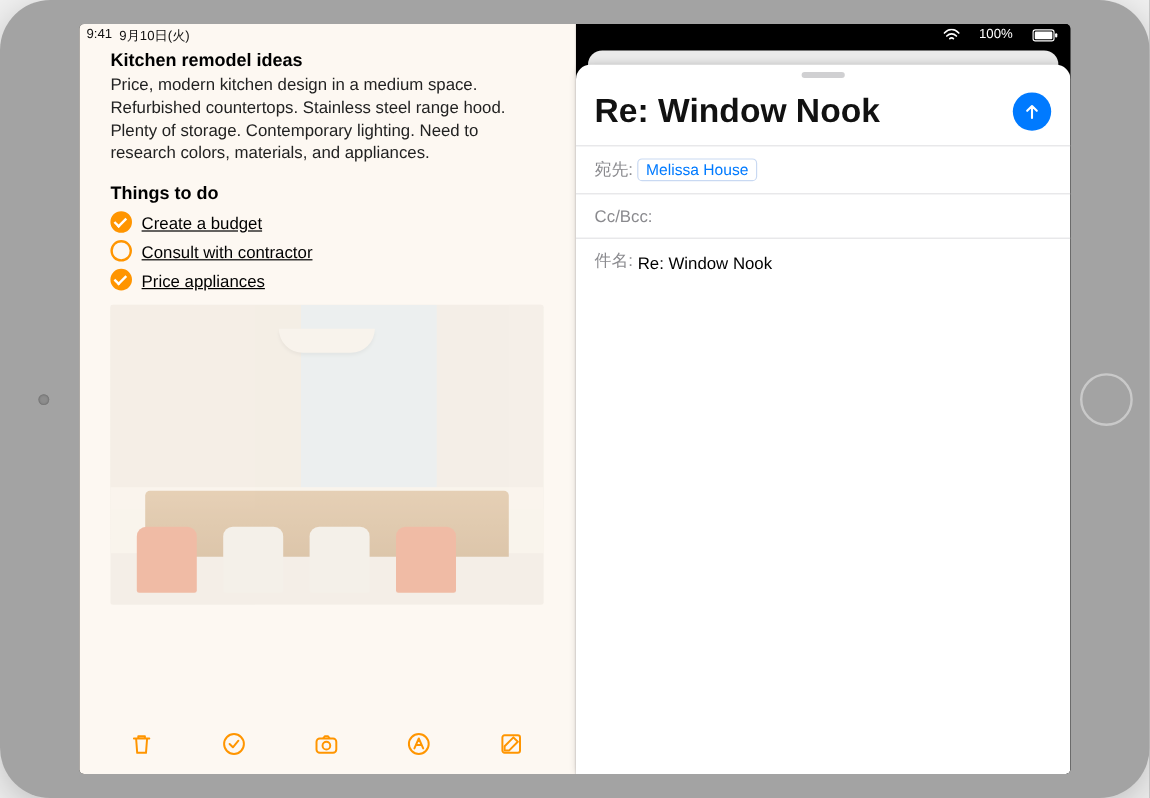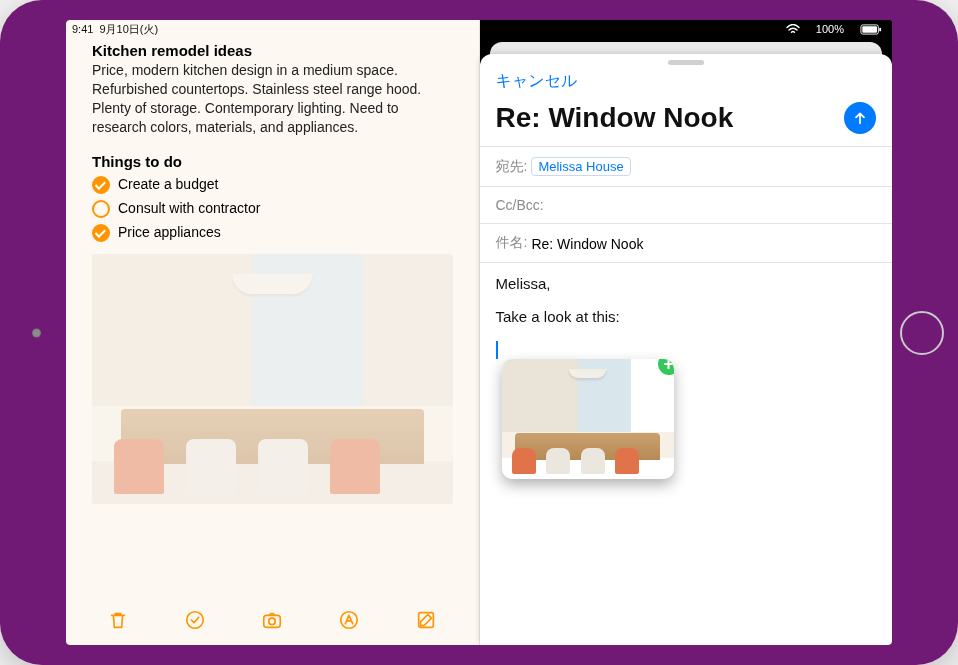--- a/index.html
+++ b/index.html
@@ -1,19 +1,19 @@
 <!DOCTYPE html>
 <html><head>
 <meta charset="utf-8">
 <style>
   * { margin:0; padding:0; box-sizing:border-box; font-family:-apple-system,BlinkMacSystemFont,"Helvetica Neue",sans-serif; -webkit-font-smoothing:antialiased; }
   html,body { width:100%; height:100%; background:#f0f0f0; }
 
   .device {
-    width:958px; height:665px; margin:0 auto; background:#701a75;
+    width:958px; height:665px; margin:0 auto; background:#a3a3a3;
     border-radius:42px; box-shadow:0 8px 30px rgba(0,0,0,.2);
     position:relative; overflow:hidden;
     display:flex; align-items:center;
   }
   .home-indicator-dot {
     width:9px; height:9px; border-radius:50%; background:#8d8d8d;
     position:absolute; left:32px; top:50%; transform:translateY(-50%);
     box-shadow:inset 0 0 2px rgba(0,0,0,.4);
   }
   .home-button-ring {
@@ -40,21 +40,21 @@
     padding:4px 10px 6px;
   }
   .nav-back { display:flex; align-items:center; color:#ff9500; font-size:16px; gap:2px; cursor:pointer;}
   .nav-back svg { width:12px; height:18px; }
   .nav-actions { display:flex; gap:18px; }
   .nav-actions .ic { width:22px; height:22px; color:#ff9500; cursor:pointer;}
   .note-body { flex:1; padding:0 26px 0 26px; overflow:hidden; position:relative;}
   .note-title { font-weight:700; font-size:15px; margin-top:6px; }
   .note-para  { font-size:14px; line-height:1.35; margin-top:2px; color:#222; }
   .section    { font-weight:700; font-size:15px; margin-top:16px; }
-  .todo-row   { display:flex; align-items:flex-start; gap:8px; font-size:14px; margin-top:6px;}
+  .todo-row   { display:flex; align-items:flex-end; gap:8px; font-size:14px; margin-top:6px;text-decoration:underline;}
   .check { width:18px; height:18px; border-radius:50%; border:2px solid #ff9500; display:flex; align-items:center; justify-content:center; cursor:pointer;}
   .check.on { background:#ff9500; }
   .check.on::after { content:""; width:8px; height:4px; border-left:2px solid #fff; border-bottom:2px solid #fff; transform:rotate(-45deg) translate(0,-1px); }
   .note-image {
     margin-top:12px; height:250px; width:100%;
     background:#eae4db; border-radius:2px; opacity:.45;
     position:relative; overflow:hidden;
   }
   .notes-toolbar {
     height:46px; display:flex; align-items:center; justify-content:space-around;
@@ -215,23 +215,20 @@
         <svg width="22" height="11" viewBox="0 0 24 12">
             <rect x="1" y="1" width="19" height="10" rx="2" fill="none" stroke="#fff" stroke-width="1"></rect>
             <rect x="2.5" y="2.5" width="16" height="7" rx="1" fill="#fff"></rect>
             <rect x="21" y="4" width="2" height="4" rx="1" fill="#fff"></rect>
           </svg>
       </div>
 
       <div class="sheet-back"></div>
       <div class="sheet">
         <div class="grab"></div>
-        <div class="sheet-head">
-          <span class="cancel">キャンセル</span>
-        </div>
 
         <div class="subject-row">
           <div class="subject">Re:  Window Nook</div>
           <div class="send-btn">
             <svg viewBox="0 0 24 24">
                 <path d="M12 20V5m0 0-6 6m6-6 6 6" fill="none" stroke="currentColor" stroke-width="2.6" stroke-linecap="round" stroke-linejoin="round"></path>
               </svg>
           </div>
         </div>
 
@@ -240,33 +237,17 @@
           <span class="recipient-chip">Melissa House</span>
         </div>
         <div class="field">
           <span class="lab">Cc/Bcc:</span>
         </div>
         <div class="field">
           <span class="lab">件名:</span>
           <span>Re:  Window Nook</span>
         </div>
 
-        <div class="body-area">
-          <p>Melissa,</p>
-          <p>Take a look at this:</p>
-          <p><span class="cursor"></span></p>
-
-          <div class="drop-thumb">
-            <div class="scene">
-              <div class="table"></div>
-              <div class="chair c1"></div>
-                <div class="chair c2"></div>
-                <div class="chair c3"></div>
-                <div class="chair c4"></div>
-            </div>
-            <div class="drop-add"></div>
-          </div>
-        </div>
       </div>
     </div>
 
   </div>
 </div>
 
 </body></html>

